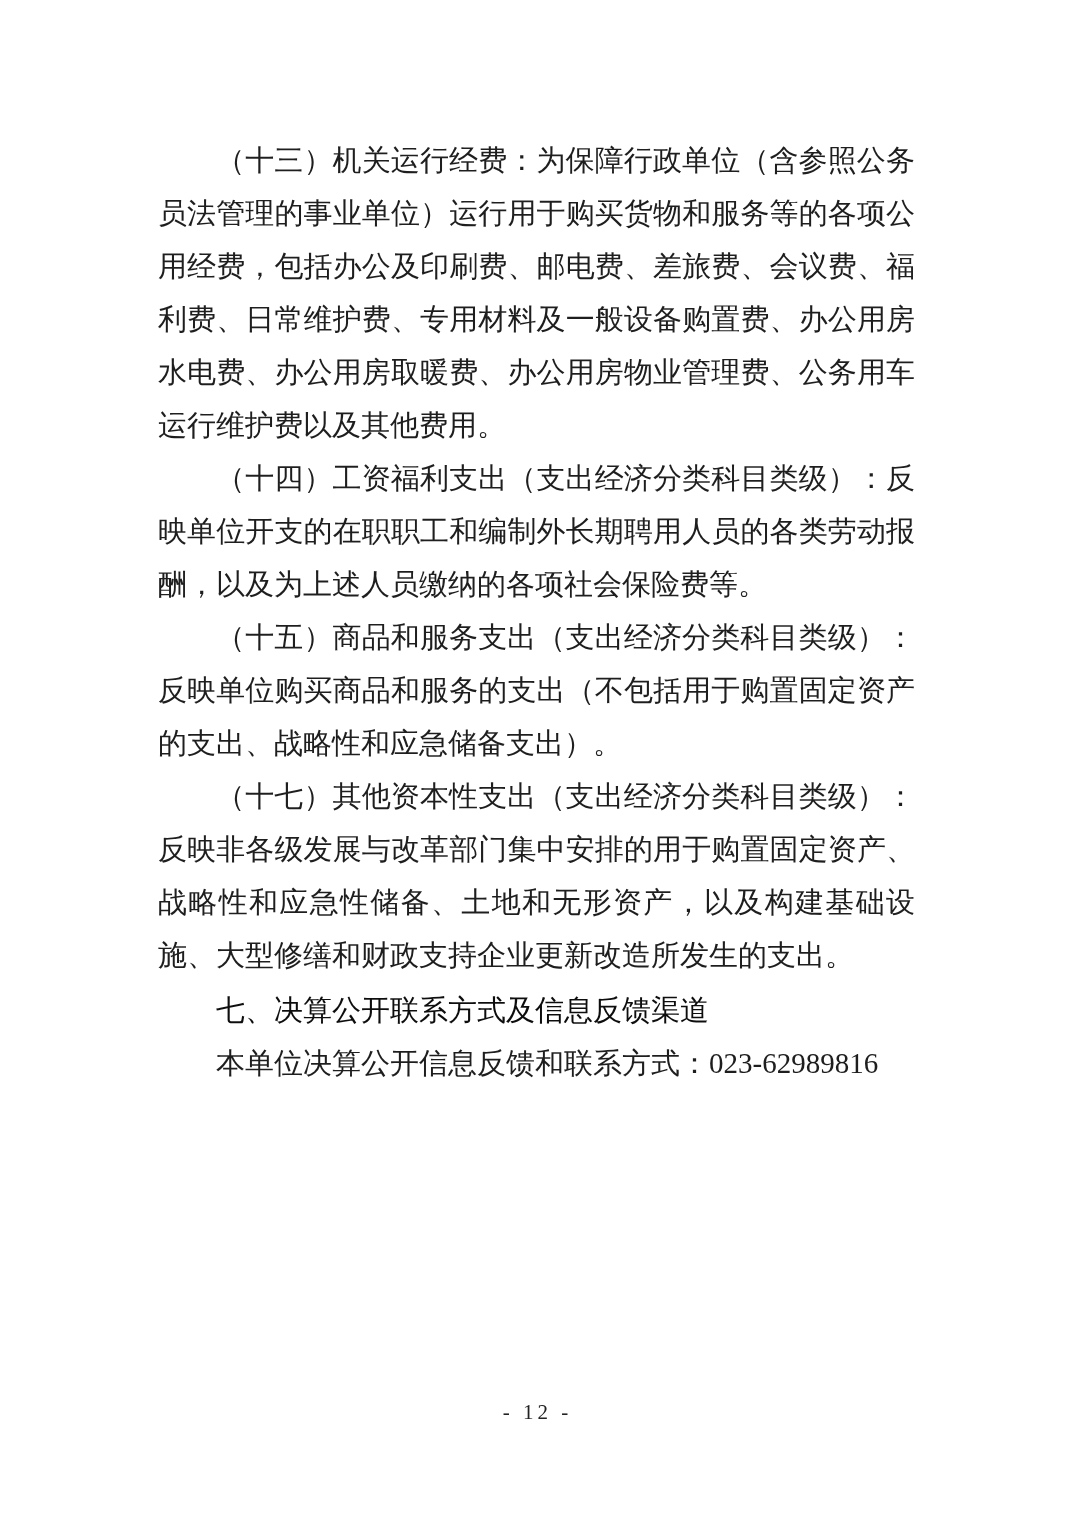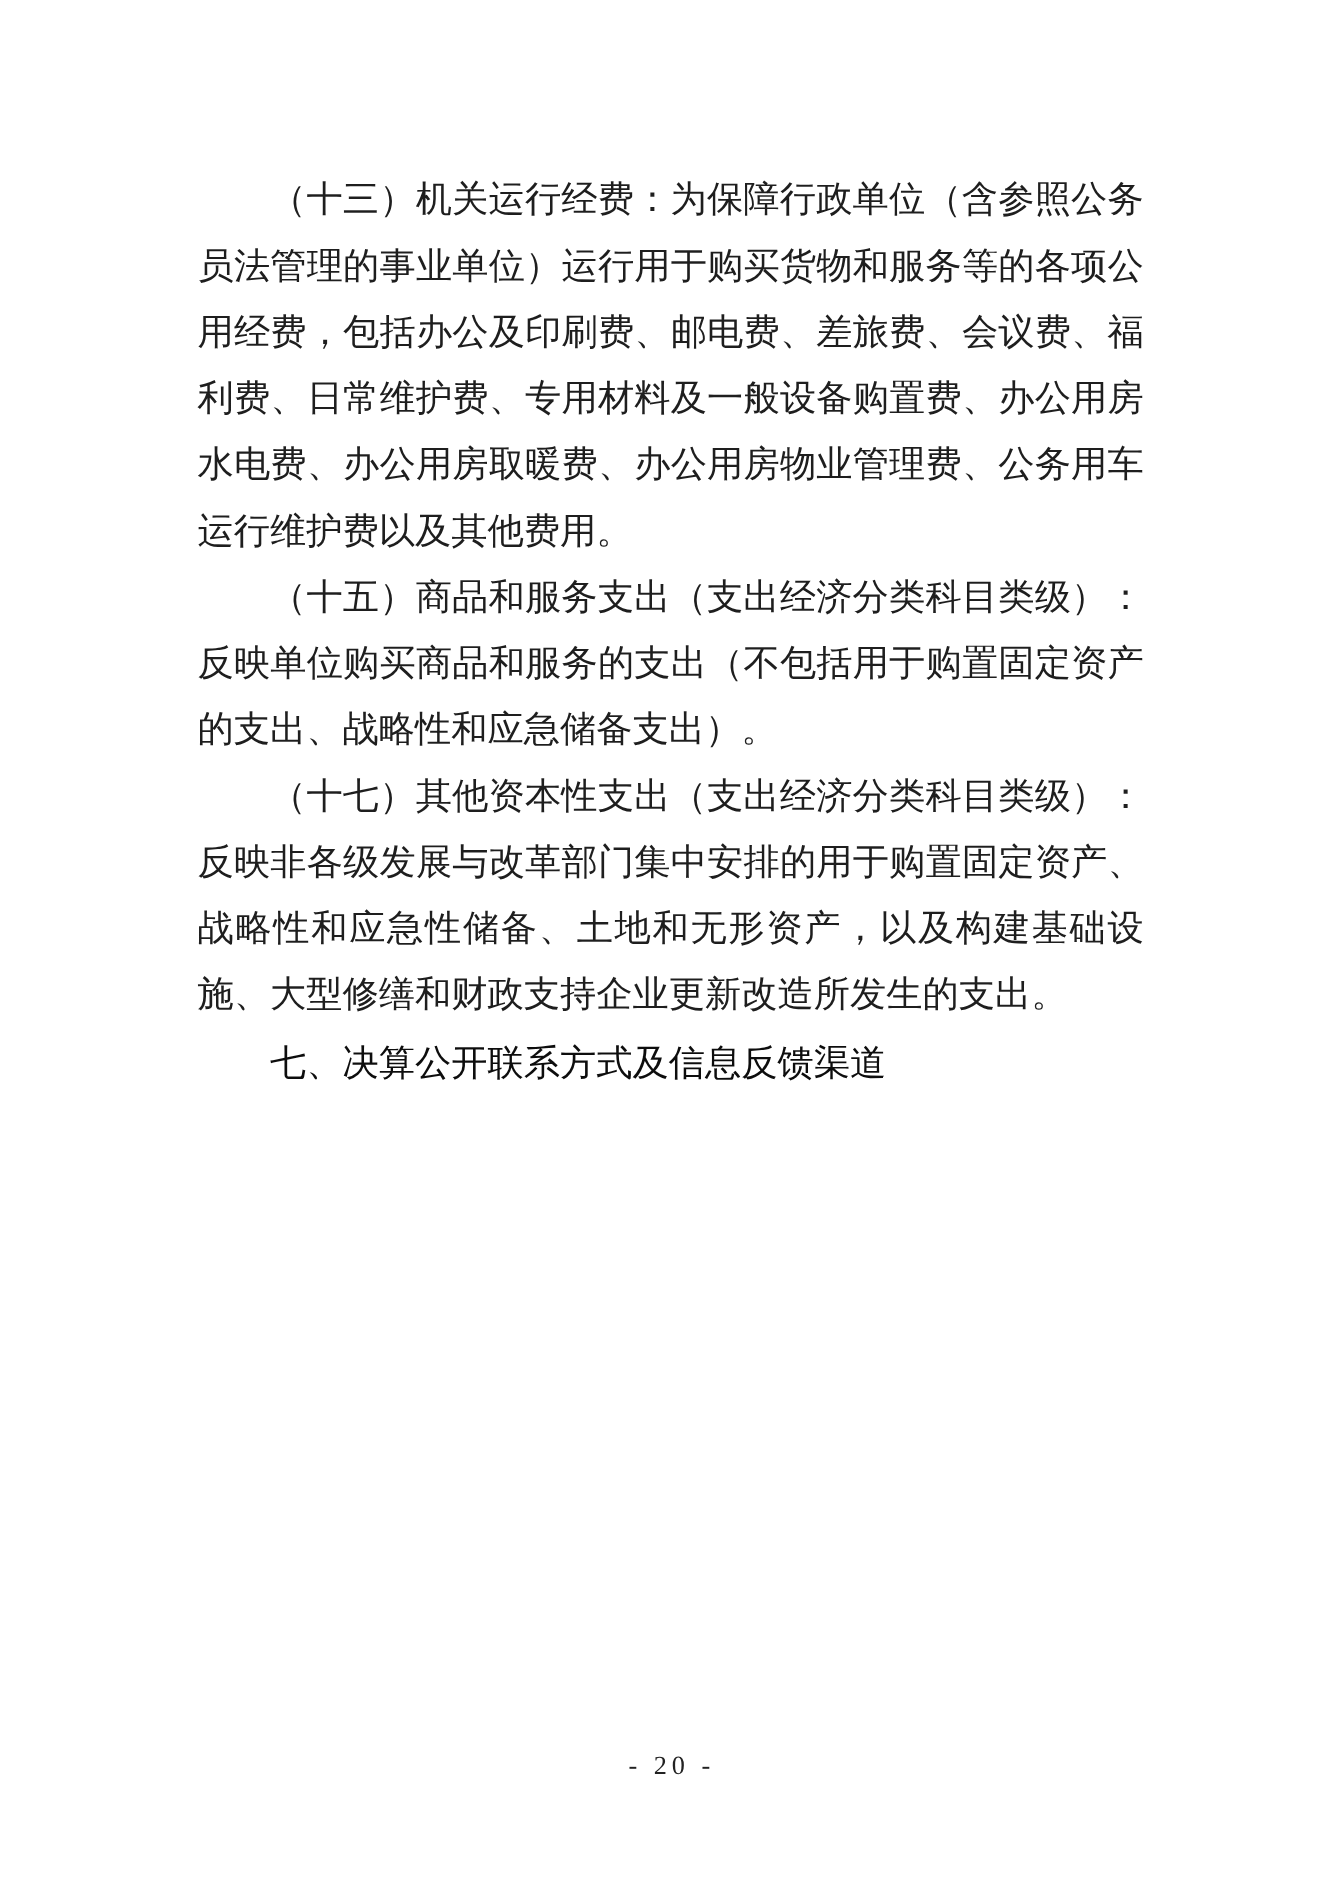--- a/index.html
+++ b/index.html
@@ -73,18 +73,20 @@
     letter-spacing: 4px;
     color: #222222;
   }
 </style>
 </head>
 <body style="background: rgb(255, 255, 255);">
 
 <div class="page">
   <div class="content">
     <p class="body-para p-13" style="color: rgb(30, 30, 30);">（十三）机关运行经费：为保障行政单位（含参照公务员法管理的事业单位）运行用于购买货物和服务等的各项公用经费，包括办公及印刷费、邮电费、差旅费、会议费、福利费、日常维护费、专用材料及一般设备购置费、办公用房水电费、办公用房取暖费、办公用房物业管理费、公务用车运行维护费以及其他费用。</p>
+    <p class="body-para p-14" style="color: rgb(30, 30, 30);">（十四）工资福利支出（支出经济分类科目类级）：反映单位开支的在职职工和编制外长期聘用人员的各类劳动报酬，以及为上述人员缴纳的各项社会保险费等。</p>
     <p class="body-para p-15" style="color: rgb(30, 30, 30);">（十五）商品和服务支出（支出经济分类科目类级）：反映单位购买商品和服务的支出（不包括用于购置固定资产的支出、战略性和应急储备支出）。</p>
     <p class="body-para p-17" style="color: rgb(30, 30, 30);">（十七）其他资本性支出（支出经济分类科目类级）：反映非各级发展与改革部门集中安排的用于购置固定资产、战略性和应急性储备、土地和无形资产，以及构建基础设施、大型修缮和财政支持企业更新改造所发生的支出。</p>
     <h2 class="section-heading" style="color: rgb(13, 13, 13);">七、决算公开联系方式及信息反馈渠道</h2>
+    <p class="contact-line" style="color: rgb(30, 30, 30);">本单位决算公开信息反馈和联系方式：023-62989816</p>
   </div>
-  <div class="footer">- 20 -</div>
+  <div class="footer">- 12 -</div>
 </div>
 
 </body></html>

